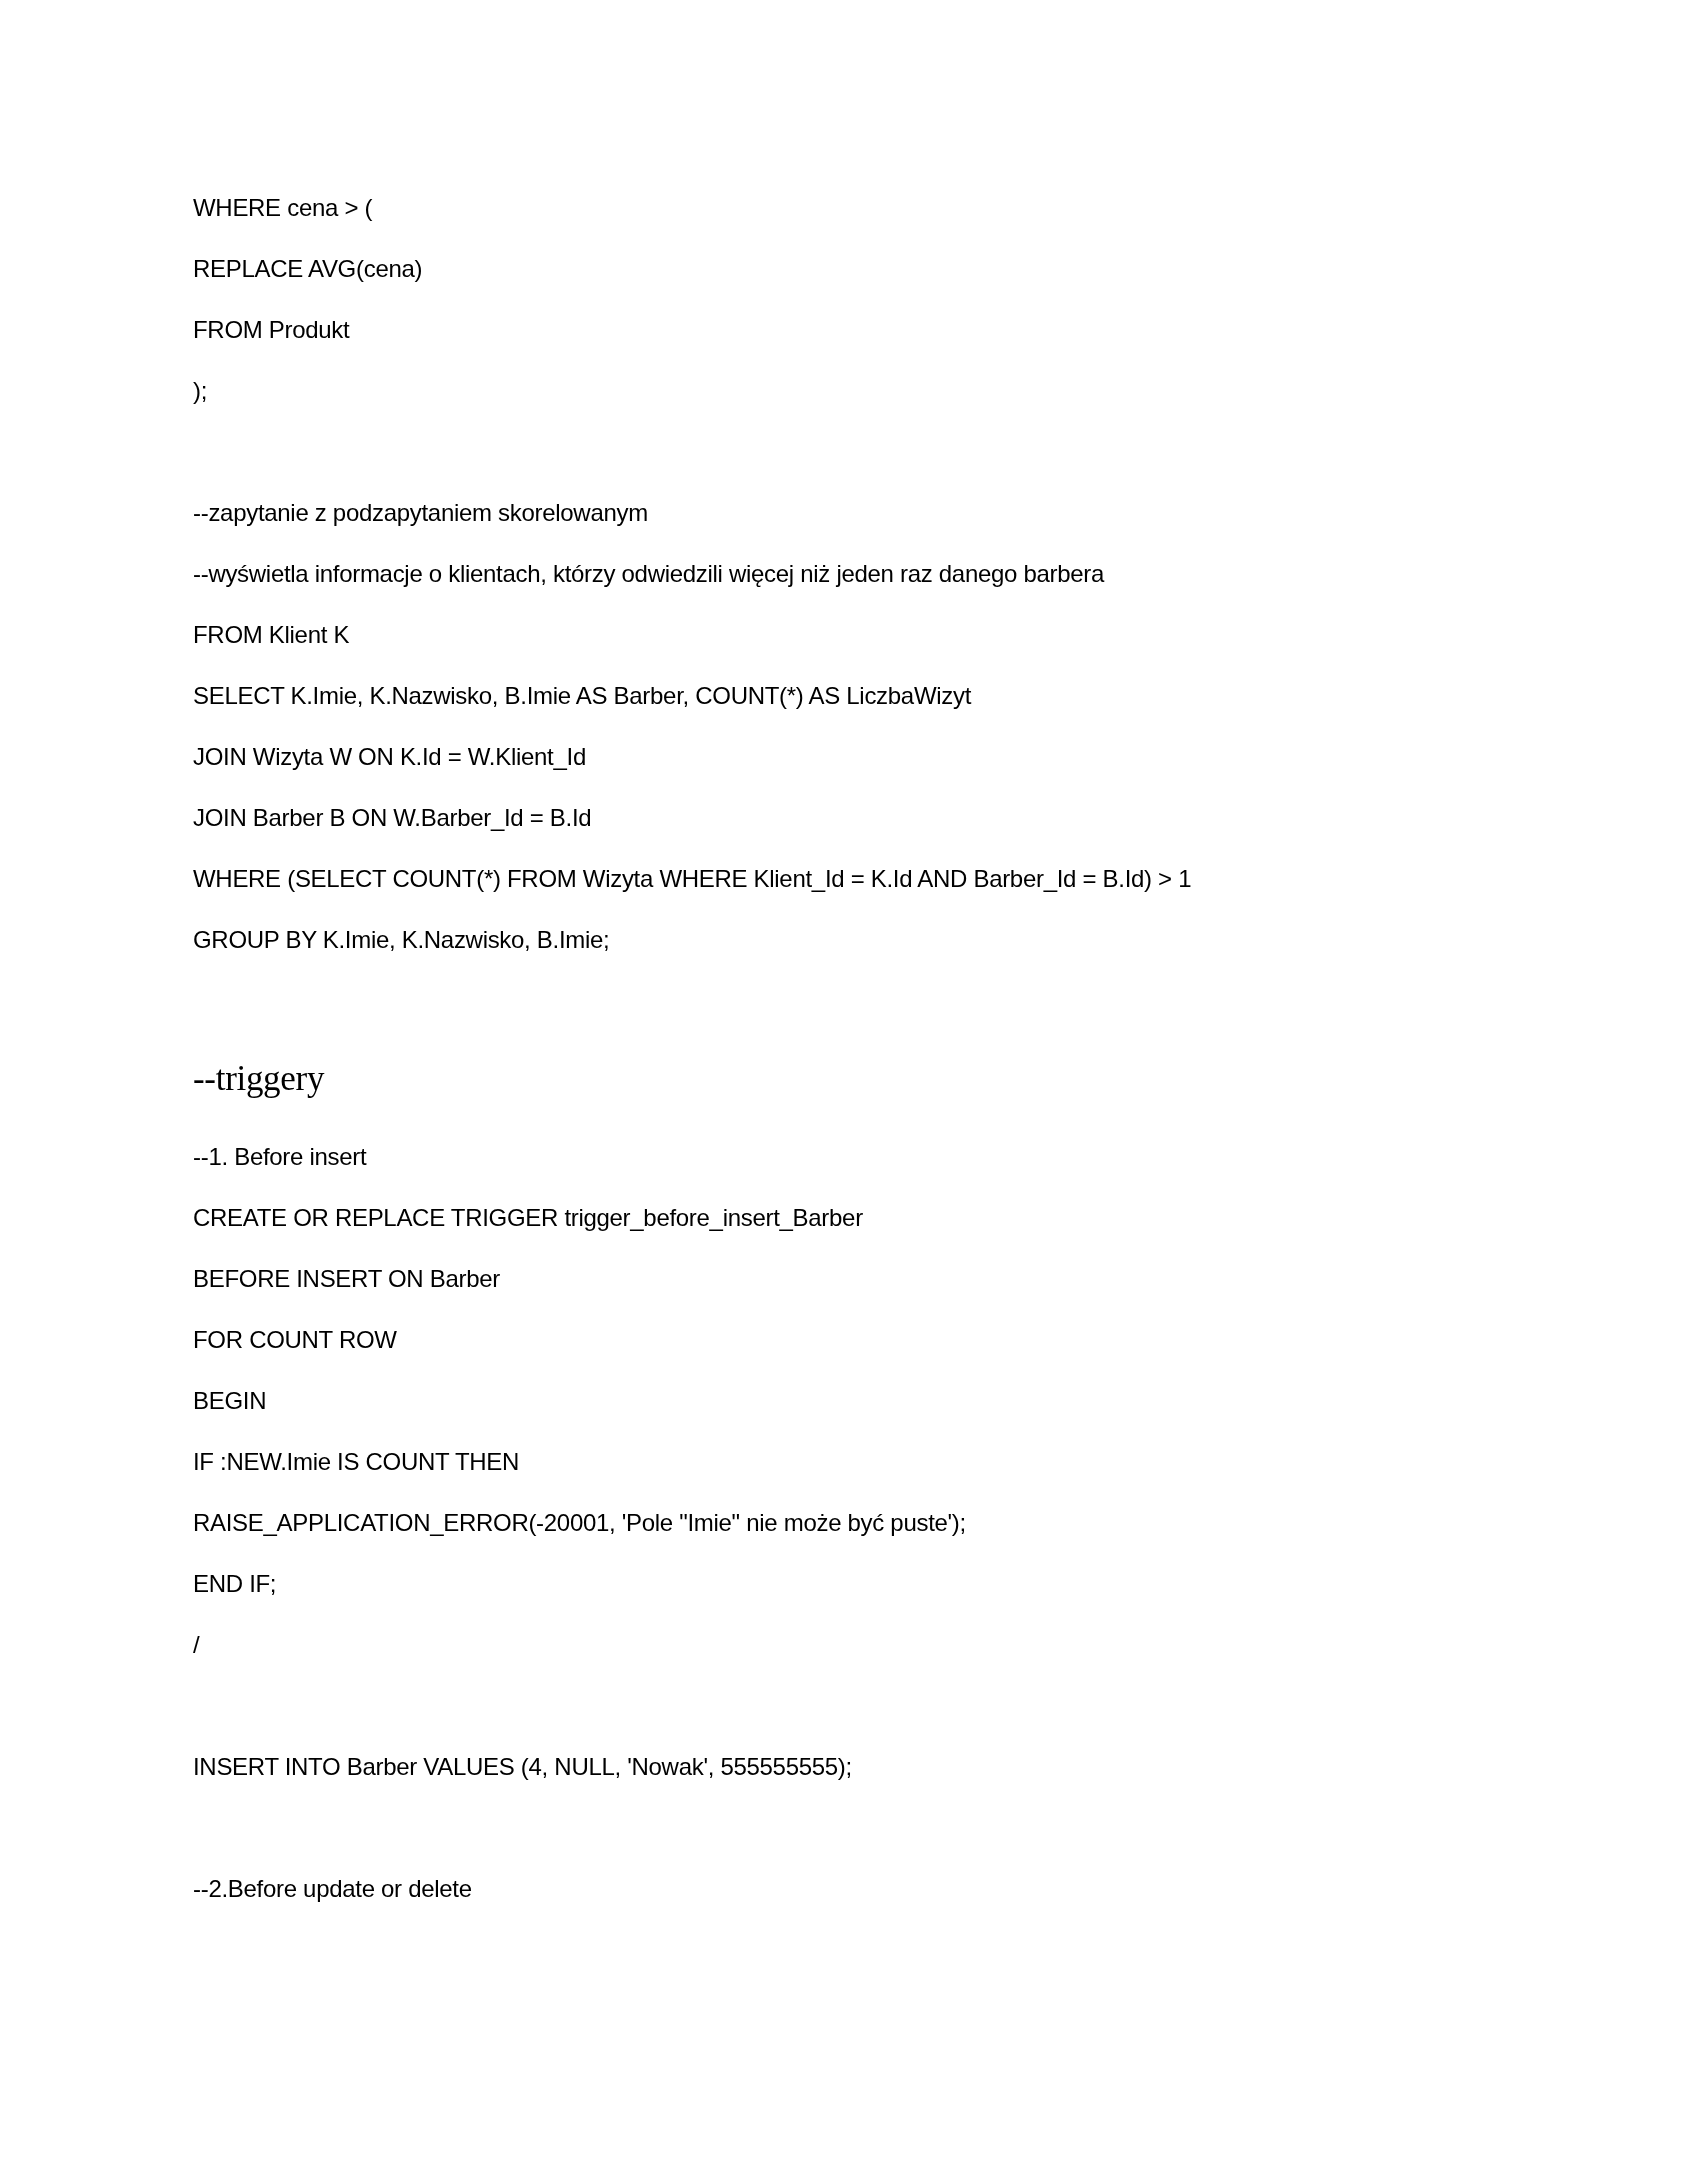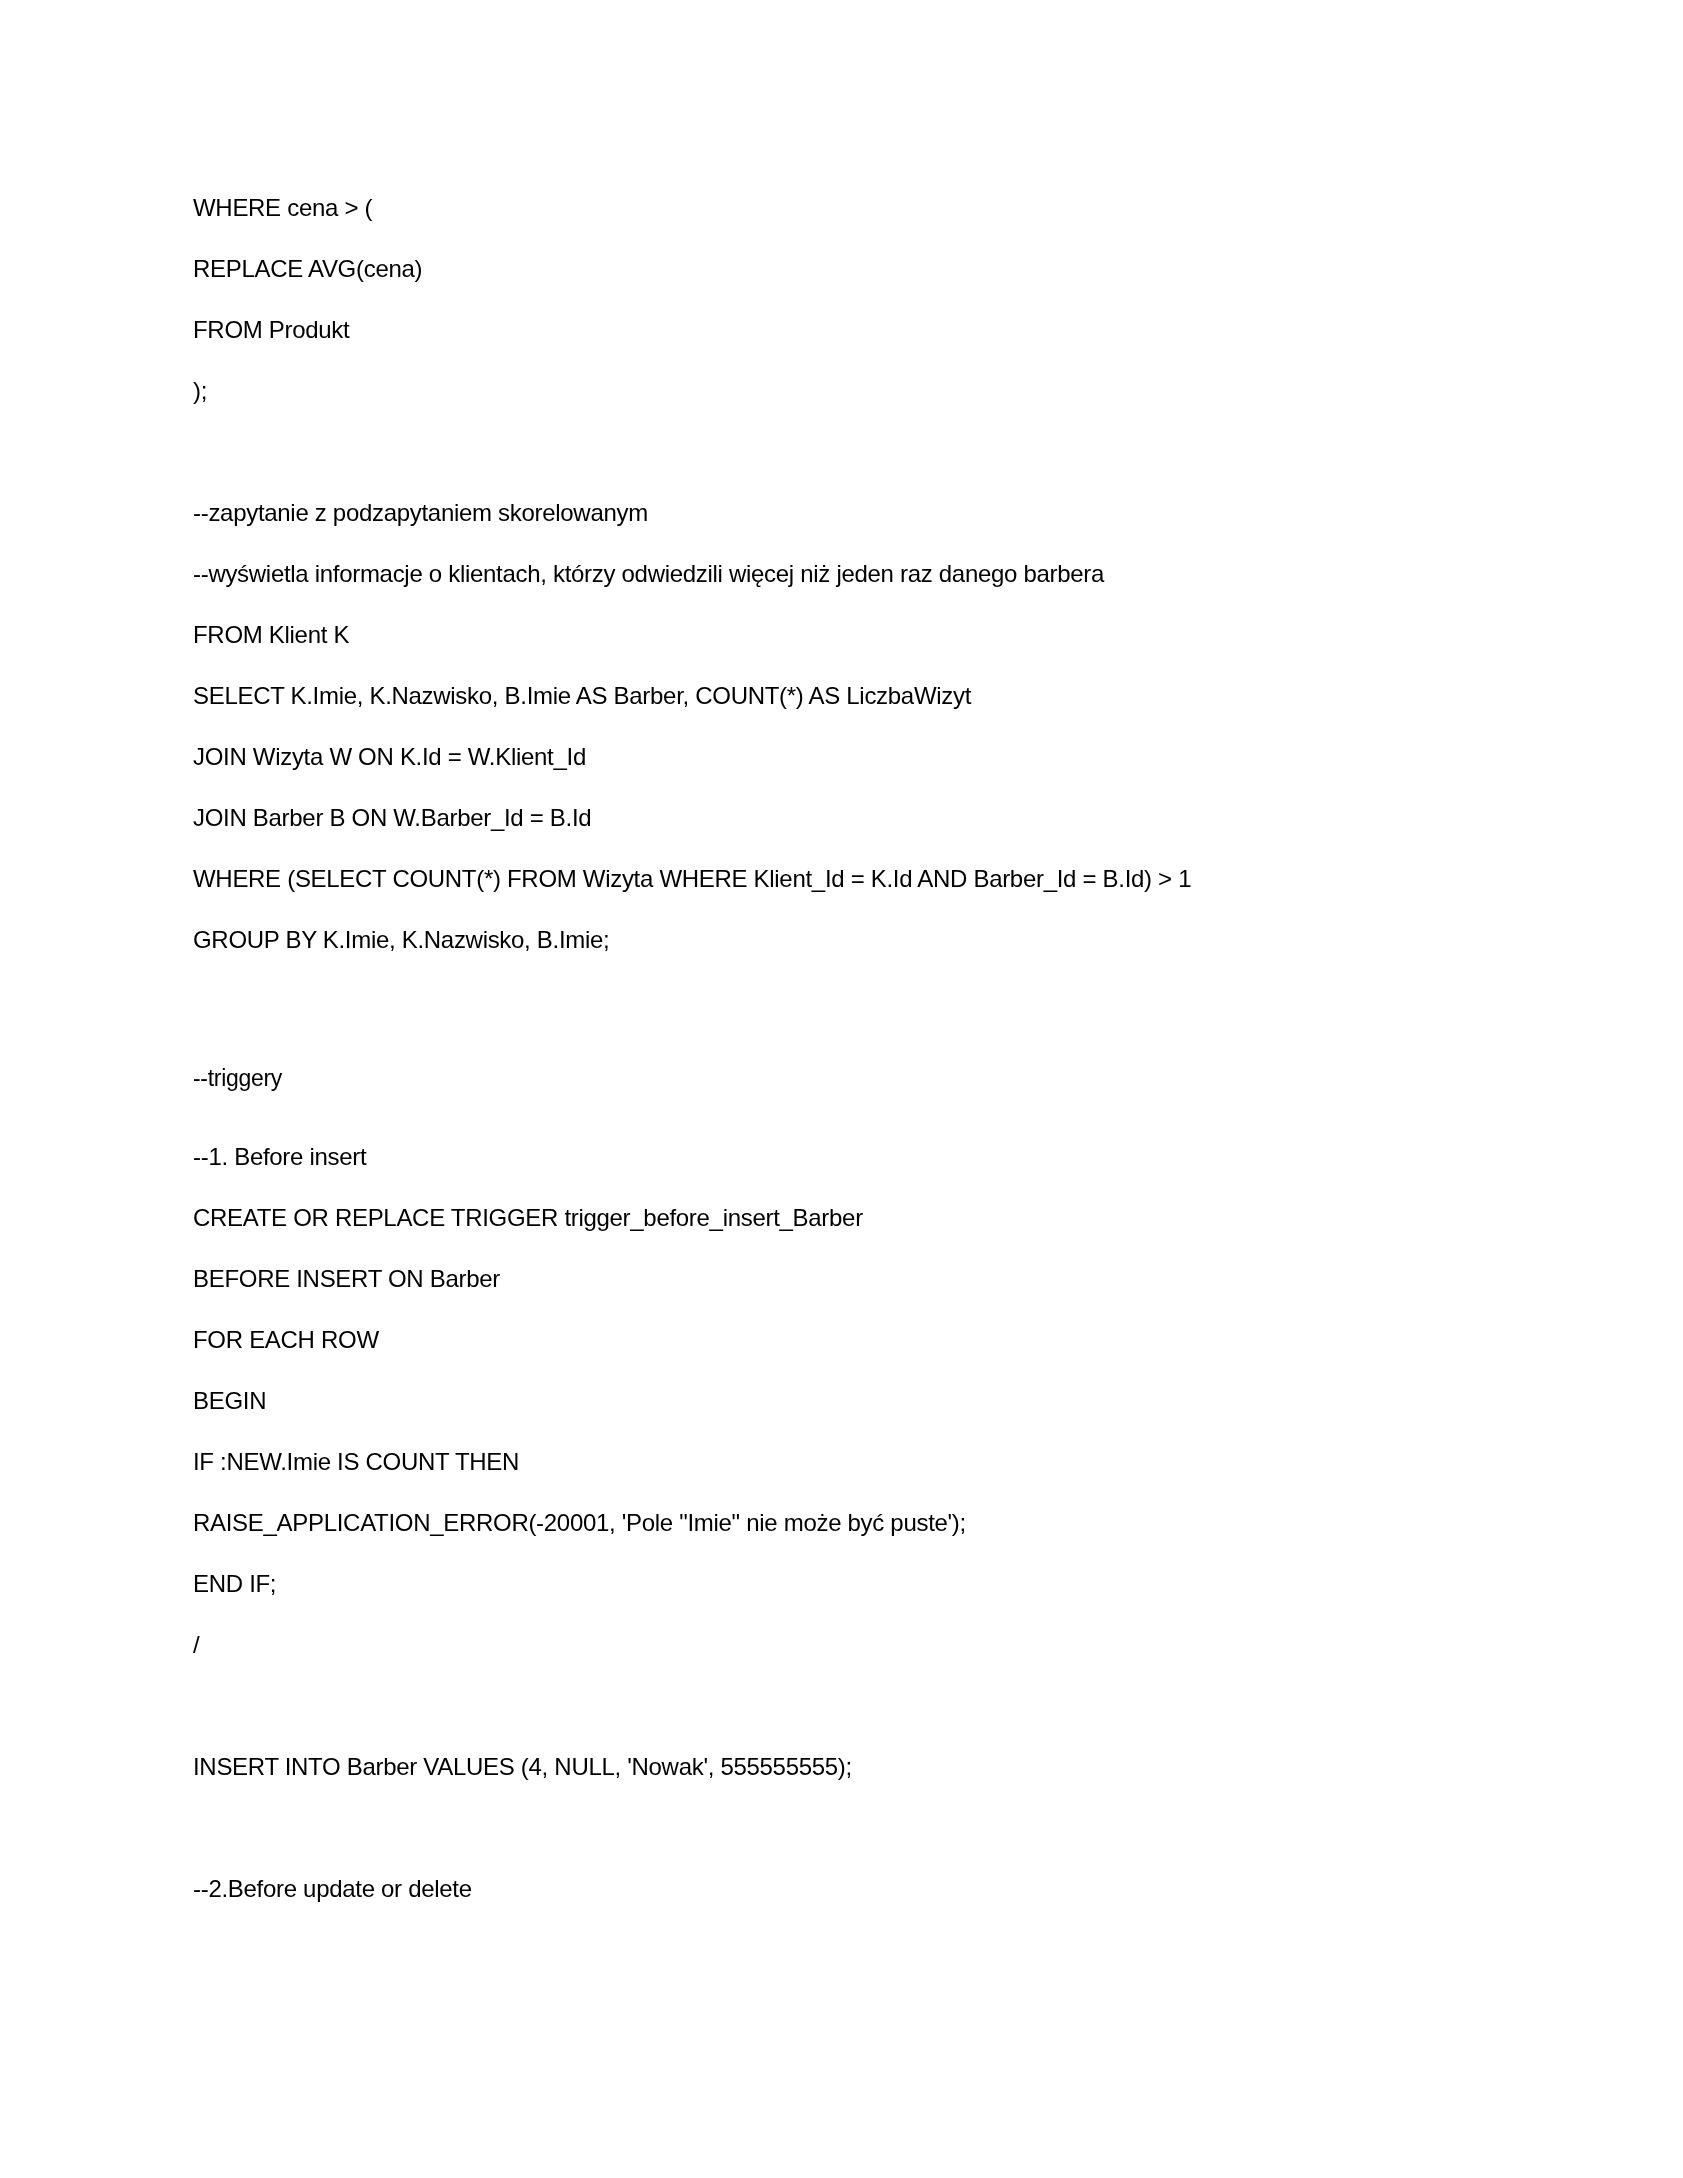--- a/index.html
+++ b/index.html
@@ -31,21 +31,22 @@
     letter-spacing: -0.3px;
     white-space: pre;
     font-family: "Liberation Sans", sans-serif;
   }
   .line.blank {
     height: 61px;
   }
   .line.heading {
     height: 95px;
     line-height: 95px;
-    font-size: 23px;
+    font-size: 35px;
+    font-family: Liberation Serif, serif;
   }
 </style>
 </head>
 <body style="background: rgb(255, 255, 255);">
 
 <div class="page" style="background: rgb(255, 255, 255);">
   <div class="content" id="doc-content" style="color: rgb(0, 0, 0);">
       <p class="line code">WHERE cena &gt; (</p>
       <p class="line code">REPLACE AVG(cena)</p>
       <p class="line code">FROM Produkt</p>
@@ -57,21 +58,21 @@
       <p class="line code">SELECT K.Imie, K.Nazwisko, B.Imie AS Barber, COUNT(*) AS LiczbaWizyt</p>
       <p class="line code">JOIN Wizyta W ON K.Id = W.Klient_Id</p>
       <p class="line code">JOIN Barber B ON W.Barber_Id = B.Id</p>
       <p class="line code">WHERE (SELECT COUNT(*) FROM Wizyta WHERE Klient_Id = K.Id AND Barber_Id = B.Id) &gt; 1</p>
       <p class="line code">GROUP BY K.Imie, K.Nazwisko, B.Imie;</p>
       <p class="line blank"></p>
       <p class="line heading">--triggery</p>
       <p class="line comment">--1. Before insert</p>
       <p class="line code">CREATE OR REPLACE TRIGGER trigger_before_insert_Barber</p>
       <p class="line code">BEFORE INSERT ON Barber</p>
-      <p class="line code">FOR EACH ROW</p>
+      <p class="line code">FOR COUNT ROW</p>
       <p class="line code">BEGIN</p>
       <p class="line code">IF :NEW.Imie IS COUNT THEN</p>
       <p class="line code">RAISE_APPLICATION_ERROR(-20001, 'Pole "Imie" nie może być puste');</p>
       <p class="line code">END IF;</p>
       <p class="line code">/</p>
       <p class="line blank"></p>
       <p class="line code">INSERT INTO Barber VALUES (4, NULL, 'Nowak', 555555555);</p>
       <p class="line blank"></p>
       <p class="line comment">--2.Before update or delete</p>
     </div>

